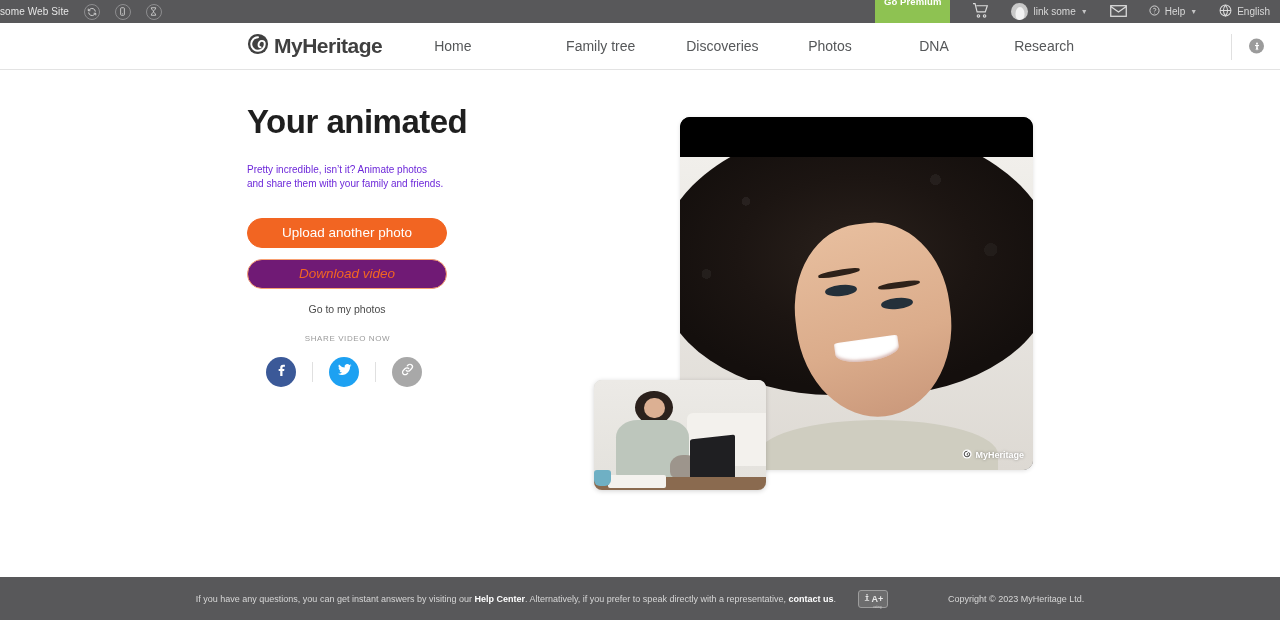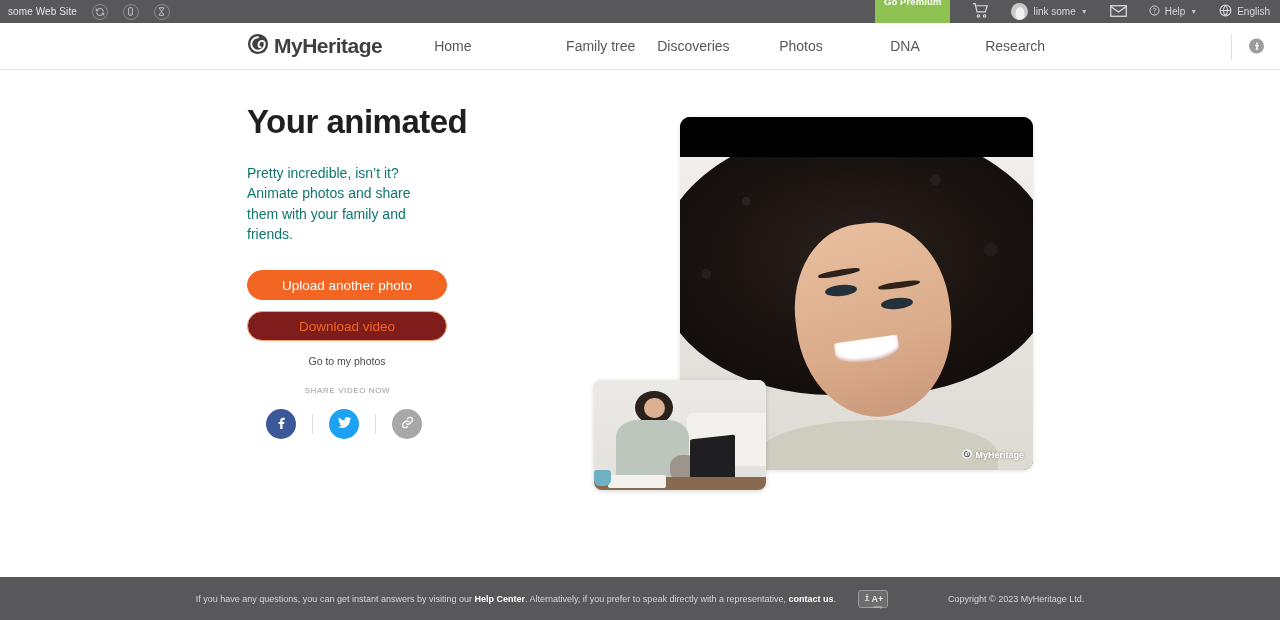--- a/index.html
+++ b/index.html
@@ -12,21 +12,21 @@
     -webkit-font-smoothing: antialiased;
   }
 
   
   .topbar {
     position: absolute; top: 0; left: 0;
     width: 1280px; height: 23px;
     background: #58585a;
     display: flex; align-items: center;
   }
-  .topbar-left { display: flex; align-items: center; padding-left: 8px; }
+  .topbar-left { display: flex; align-items: center; }
   .site-label {
     color: #e6e6e6; font-size: 10px; letter-spacing: .1px; white-space: nowrap;
   }
   .circle-btn {
     width: 16px; height: 16px; border-radius: 50%;
     border: 1px solid #8d8d8f;
     margin-left: 15px;
     display: flex; align-items: center; justify-content: center;
     flex: 0 0 auto;
   }
@@ -99,39 +99,40 @@
   
   .content { position: absolute; top: 70px; left: 0; width: 1268px; height: 507px; }
 
   .left-col { position: absolute; left: 247px; top: 34px; width: 230px; }
 
   h1.headline {
     margin: 0; font-size: 33px; line-height: 1.12;
     font-weight: bold; color: #1f1f1f; letter-spacing: -.5px;
   }
   p.subcopy {
-    margin: 22px 0 0; font-size: 14px; line-height: 1.45;
-    color: #0f766e; width: 198px;
+    margin: 22px 0 0; font-size: 10px; line-height: 1.45;
+    color: #6d28d9; width: 198px;
   }
 
   .btn {
     display: flex; align-items: center; justify-content: center;
     width: 200px; height: 30px; border-radius: 16px;
     font-size: 13.5px; cursor: pointer; border: 1px solid transparent;
     background: transparent;
   }
   .btn-primary {
     margin-top: 26px;
     background: #f26522; color: #ffffff;
     border-color: #f26522;
   }
   .btn-outline {
     margin-top: 11px;
-    background: #7f1d1d; color: #f26522;
+    background: #701a75; color: #f26522;
     border-color: #f7a072;
+    font-style: italic;
   }
   .text-link {
     display: block; text-align: center; width: 200px;
     margin-top: 14px; font-size: 10.5px; color: #4a4a4a;
     cursor: pointer;
   }
 
   .share-head {
     display: flex; align-items: center; width: 185px;
     margin: 19px 0 0 8px;
@@ -352,21 +353,21 @@
         <circle cx="12" cy="12" r="11" fill="#404040"></circle>
         <path d="M12 4.6a7.4 7.4 0 1 0 7.4 7.4c0-2.1-1.2-3.4-3.1-3.4-2.3 0-3.7 1.9-3.7 4.2 0 1.6.9 2.7 2.2 2.7" fill="none" stroke="#ffffff" stroke-width="2.1" stroke-linecap="round"></path>
       </svg>
     </span>
     <span class="logo-text">MyHeritage</span>
   </div>
 
   <div class="nav-links">
     <span class="nav-link" style="width:110px;text-align:left;">Home</span>
     <span class="nav-link" style="width:113px;text-align:center;">Family tree</span>
-    <span class="nav-link" style="width:122px;text-align:left;">Discoveries</span>
+    <span class="nav-link" style="width:122px;text-align:left;margin-left:29px;">Discoveries</span>
     <span class="nav-link" style="width:111px;text-align:left;">Photos</span>
     <span class="nav-link" style="width:95px;text-align:left;">DNA</span>
     <span class="nav-link">Research</span>
   </div>
 
   <div class="nav-divider"></div>
   <div class="accessibility-btn">
     <svg width="10" height="10" viewBox="0 0 24 24" fill="#ffffff">
       <circle cx="12" cy="4.6" r="2.3"></circle>
       <path d="M12 8c-2.6 0-5 .6-5 .6l.3 2.1 3 .5V14l-1.6 6.4 2 .5L12 16l1.3 4.9 2-.5L13.7 14v-2.8l3-.5.3-2.1S14.6 8 12 8z"></path>

